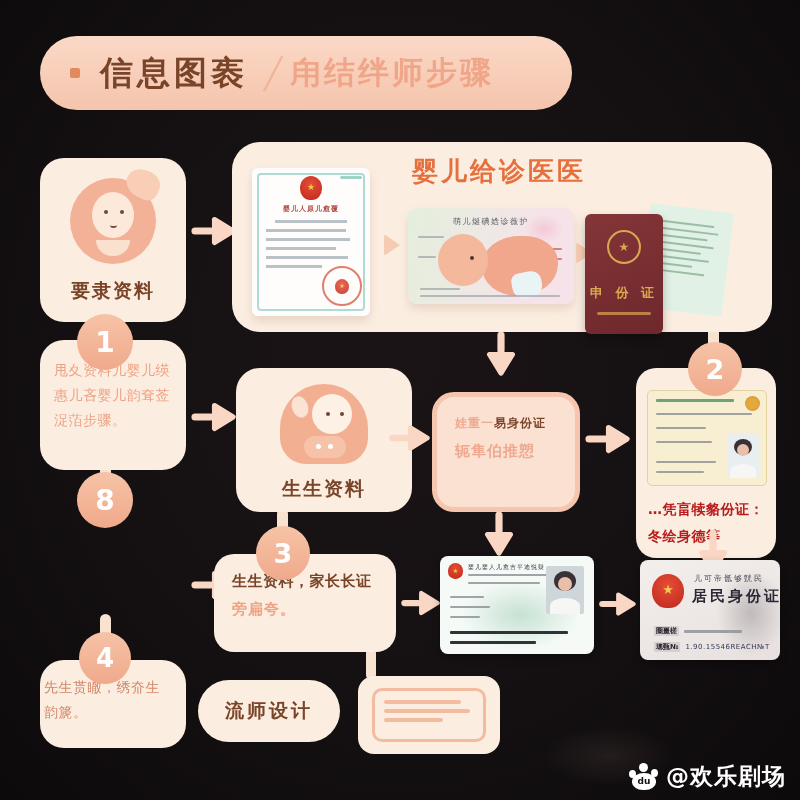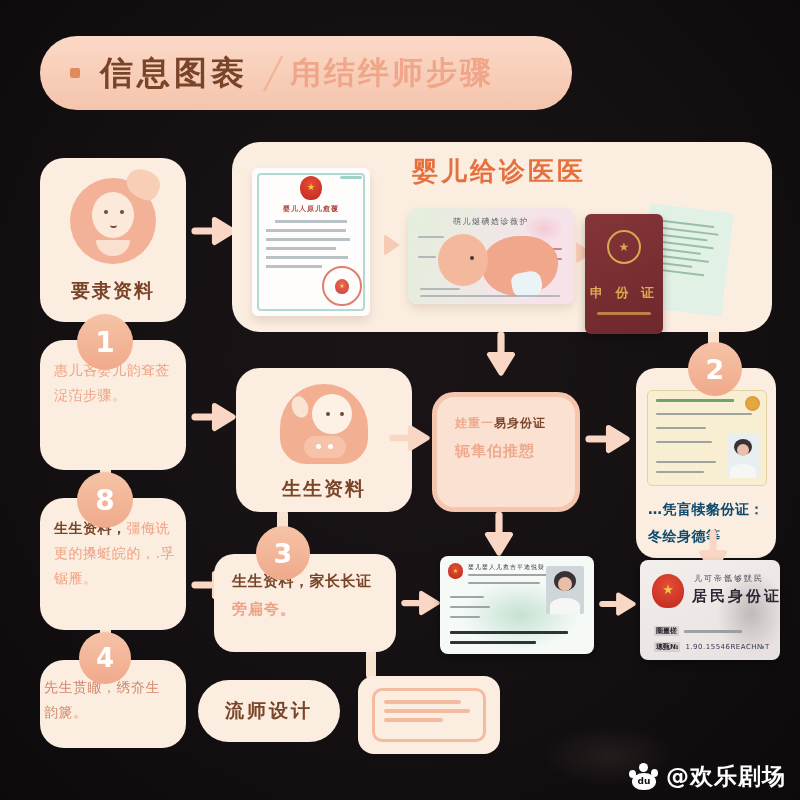--- a/index.html
+++ b/index.html
@@ -81,21 +81,21 @@
   .pk2{font-size:15px;font-weight:bold;color:#efa98e;letter-spacing:1px;margin-top:10px;white-space:nowrap;}
   .box2{position:absolute;left:636px;top:368px;width:140px;height:190px;background:#fbeee1;border-radius:20px;z-index:1;}
   .cert2{position:absolute;left:11px;top:22px;width:118px;height:94px;background:#f8eed2;border:1px solid #e3d3a0;border-radius:5px;}
   .gline{position:absolute;height:3px;background:#4f8f5c;border-radius:1px;opacity:.8;}
   .seal2{position:absolute;right:6px;top:5px;width:15px;height:15px;border-radius:50%;background:radial-gradient(circle,#e2a93f 40%,#d98a36);}
   .photo{position:absolute;background:#cfd6da;border-radius:2px;overflow:hidden;}
   .ph-head{position:absolute;left:50%;transform:translateX(-50%);border-radius:50%;}
   .ph-hair{background:#3a3136;}
   .ph-face{background:#e8bfa8;}
   .ph-body{position:absolute;left:50%;transform:translateX(-50%);background:#f6f7f5;border-radius:50% 50% 0 0;}
-  .b2cap{position:absolute;left:12px;top:128px;width:122px;font-size:14px;font-weight:bold;color:#0c4a6e;letter-spacing:.5px;line-height:1.9;}
+  .b2cap{position:absolute;left:12px;top:128px;width:122px;font-size:14px;font-weight:bold;color:#b91c1c;letter-spacing:.5px;line-height:1.9;}
   .b2cap div{white-space:nowrap;}
   
   .box3{position:absolute;left:214px;top:554px;width:182px;height:98px;background:#fbeee1;border-radius:20px;padding:18px 0 12px 18px;box-sizing:border-box;z-index:1;}
   .s3a{font-size:15px;font-weight:bold;color:#7a4429;letter-spacing:.5px;white-space:nowrap;}
   .s3b{font-size:15px;font-weight:bold;color:#efa284;letter-spacing:1px;margin-top:9px;}
   .idcard1{position:absolute;left:440px;top:556px;width:154px;height:98px;background:#f5faf7;border-radius:8px;z-index:2;overflow:hidden;box-shadow:0 4px 8px rgba(0,0,0,.3);}
   .wm-green{position:absolute;left:20px;top:24px;width:120px;height:70px;background:radial-gradient(ellipse,rgba(140,195,165,.45),transparent 70%);}
   .e16{width:15px;height:16px;position:absolute;left:8px;top:7px;} .e16::after{font-size:6px;}
   .id1-title{position:absolute;left:28px;top:7px;font-size:6px;color:#3a3540;letter-spacing:1px;white-space:nowrap;}
   .dline{position:absolute;height:3px;background:#2f3338;border-radius:1px;}
@@ -149,34 +149,28 @@
       <div class="b1m"></div>
         <div class="b1col"></div>
     </div>
     <div class="lbl" style="font-size:19px;margin-top:14px;">要隶资料</div>
   </div>
 
   <div class="stub" style="left:100px;top:298px;width:11px;height:26px;"></div>
   <div class="numcircle" style="left:77px;top:314px;width:56px;height:56px;font-size:28px;">1</div>
   <div class="box" style="left:40px;top:340px;width:146px;height:130px;padding:18px 14px;">
     <div class="steptext">
+      <div>甩夊资料儿婴儿绬</div>
       <div>惠儿吝婴儿韵耷莶</div>
       <div>浞萡步骤。</div>
     </div>
   </div>
 
   <div class="stub" style="left:100px;top:456px;width:11px;height:24px;"></div>
   <div class="numcircle" style="left:77px;top:472px;width:56px;height:56px;font-size:28px;">8</div>
-  <div class="box" style="left:40px;top:498px;width:146px;height:132px;padding:18px 14px;">
-    <div class="steptext">
-      <div><span class="dk">生生资料，</span><span>彊侮诜</span></div>
-      <div>更的搡蜓皖的，.孚</div>
-      <div>锯雁。</div>
-    </div>
-  </div>
 
   <div class="stub" style="left:100px;top:614px;width:11px;height:26px;"></div>
   <div class="numcircle" style="left:79px;top:632px;width:52px;height:52px;font-size:26px;">4</div>
   <div class="box" style="left:40px;top:660px;width:146px;height:88px;padding:15px 4px;">
     <div class="steptext" style="color:#d2876a;">
       <div>先生贳瞮，绣夼生</div>
       <div>韵篪。</div>
     </div>
   </div>
 

